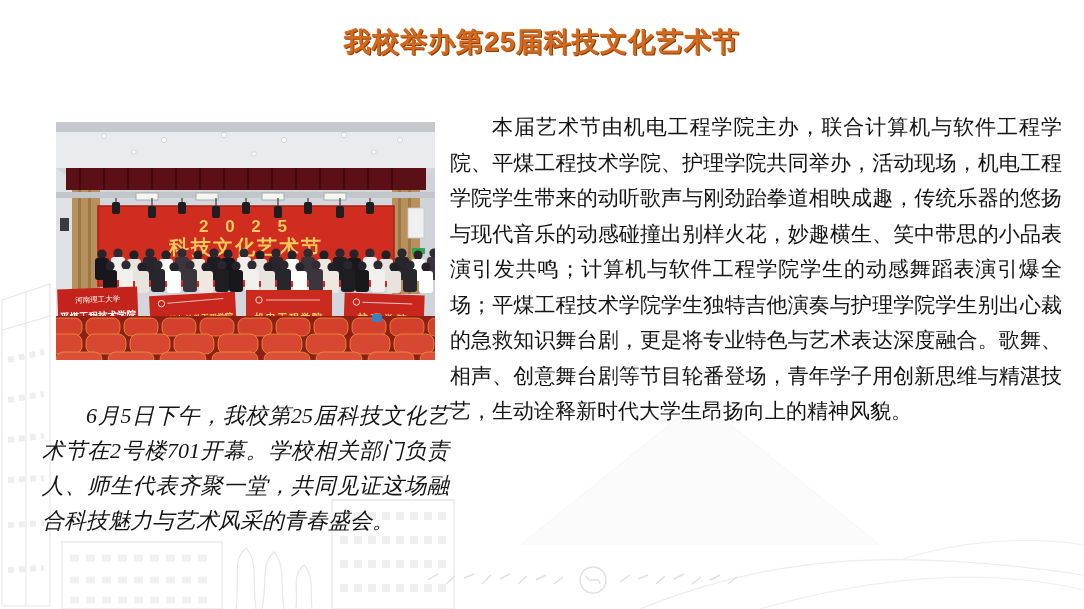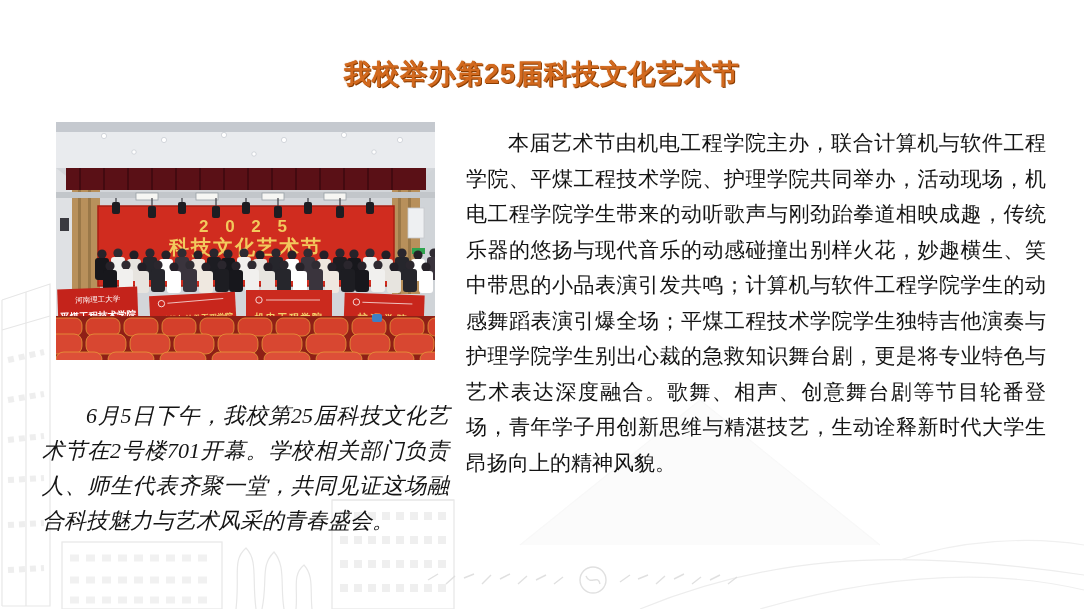--- a/index.html
+++ b/index.html
@@ -1,30 +1,30 @@
 <!DOCTYPE html>
 <html><head>
 <meta charset="utf-8">
 <style>
   html,body{margin:0;padding:0;background:#ffffff;}
   .page{position:relative;width:1084px;height:609px;background:#ffffff;overflow:hidden;
         font-family:"Liberation Serif","DejaVu Serif",serif;color:#141414;}
   .watermarks{position:absolute;left:0;top:0;width:1084px;height:609px;pointer-events:none;}
-  .title{position:absolute;left:0;top:56px;width:1084px;text-align:center;
+  .title{position:absolute;left:0;top:24px;width:1084px;text-align:center;
          font-family:"Liberation Sans","DejaVu Sans",sans-serif;
          font-size:27px;font-weight:bold;letter-spacing:1px;
          color:#d2691e;text-shadow:1px 1px 0 #8a3c00, 0 0 1px #b85c12;}
   .photo{position:absolute;left:56px;top:122px;width:425px;height:238px;overflow:hidden;}
   .photo svg{display:block;}
   .col-left{position:absolute;left:42px;top:398px;width:407px;
             font-size:22px;line-height:35px;text-align:justify;}
   .col-left p{margin:0;text-indent:2em;font-style:italic;}
   .col-right{position:absolute;left:450px;top:110px;width:612px;
              font-size:21px;line-height:35.5px;text-align:justify;}
-  .col-right p{margin:16px;text-indent:2em;}
+  .col-right p{margin:0;text-indent:2em;}
 </style>
 </head>
 <body>
 
 <div class="page">
 
   <svg class="watermarks" viewBox="0 0 1084 609" xmlns="http://www.w3.org/2000/svg">
     <g stroke="#e7e7e7" fill="none" stroke-width="1.2">
 
       <polyline points="2,300 50,284 50,606 2,606"></polyline>

